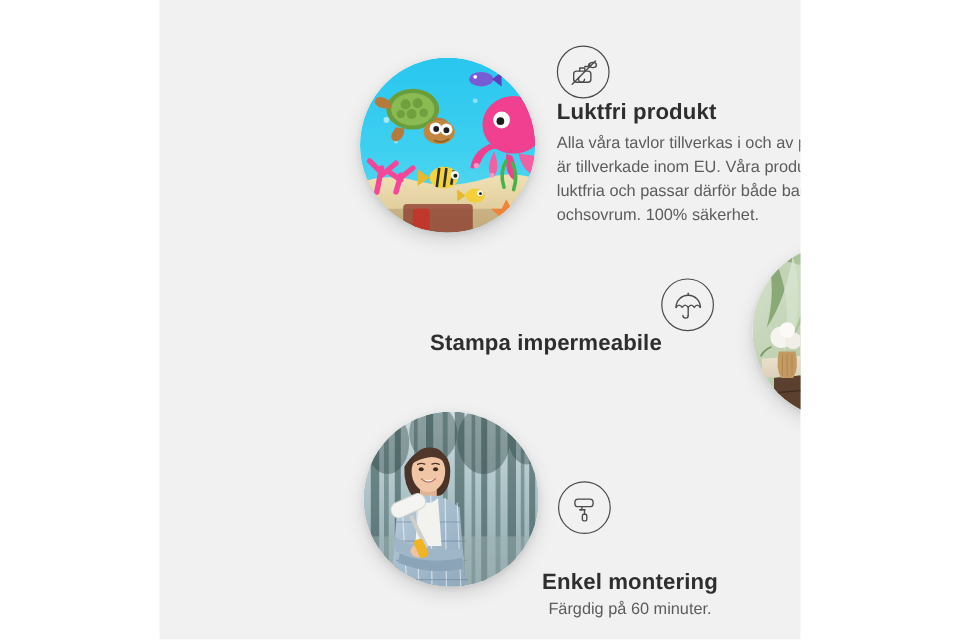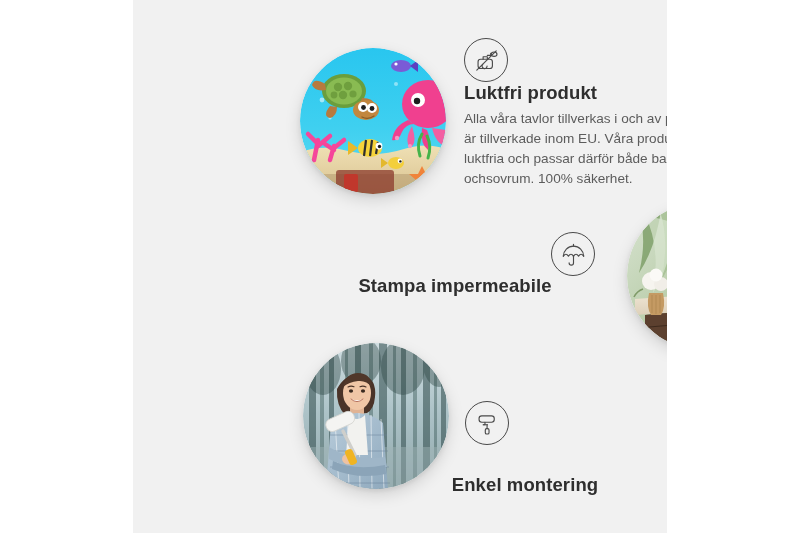--- a/index.html
+++ b/index.html
@@ -457,17 +457,18 @@
           <path d="M11 17.5 h5"></path>
 
           <line x1="15.5" y1="17.5" x2="15.5" y2="22"></line>
 
           <rect x="13.4" y="22" width="4.4" height="6.5" rx="1.6"></rect>
         </svg>
       </span>
 
       <div class="txt">
         <h3 class="f-title">Enkel montering</h3>
+        <p class="f-sub">Färgdig på 60 minuter.</p>
       </div>
     </div>
 
   </div>
 </div>
 
 </body></html>

